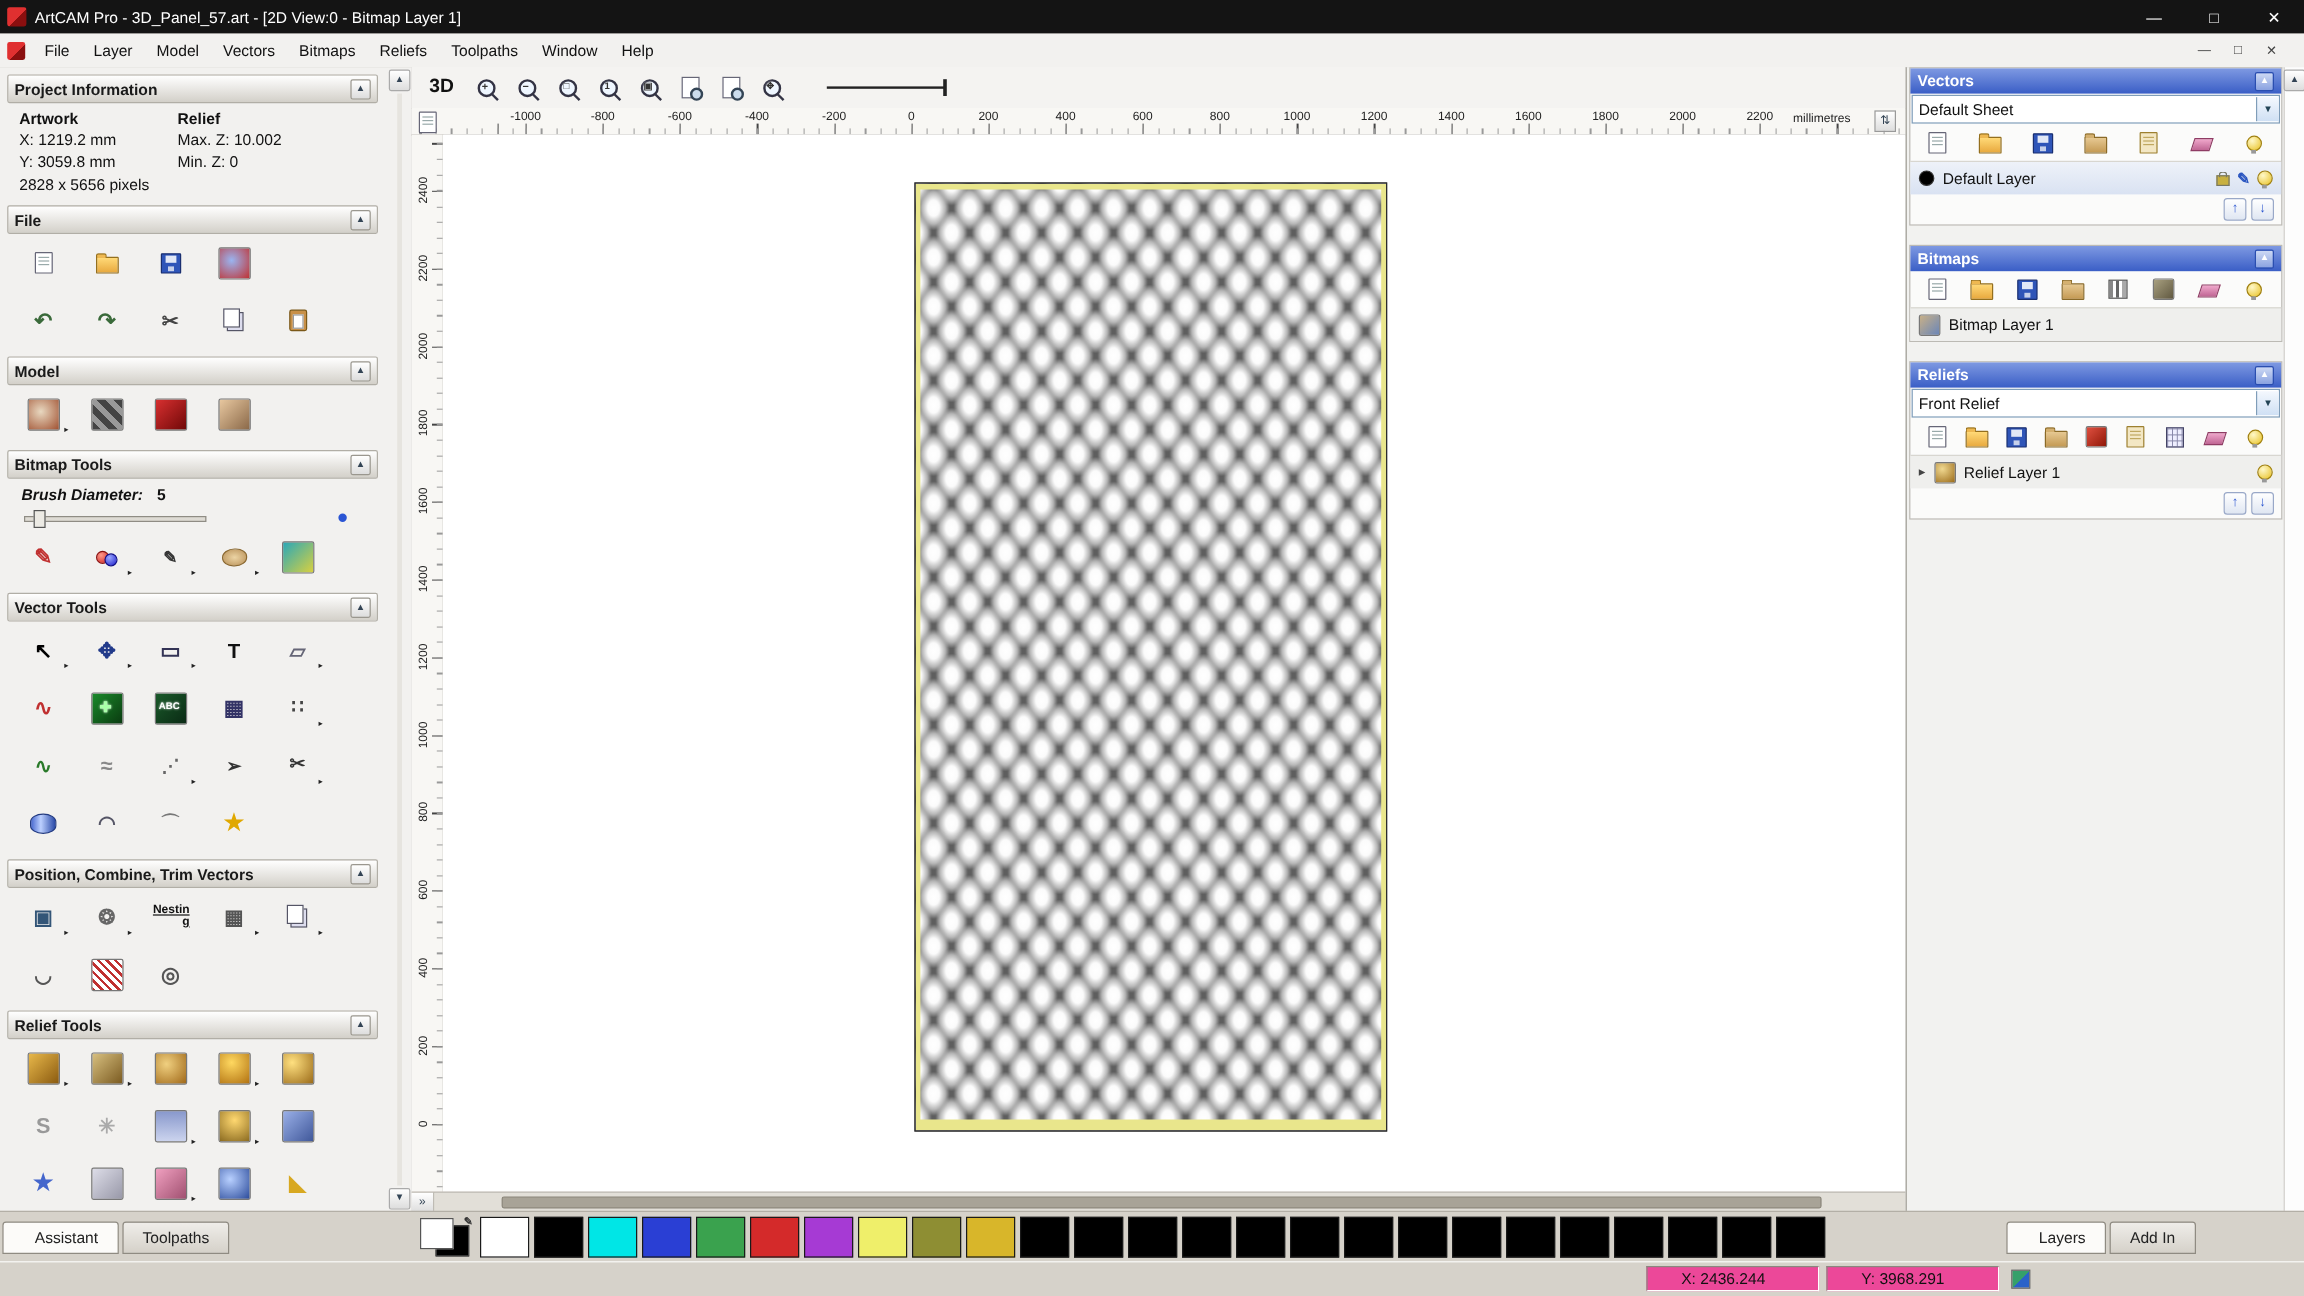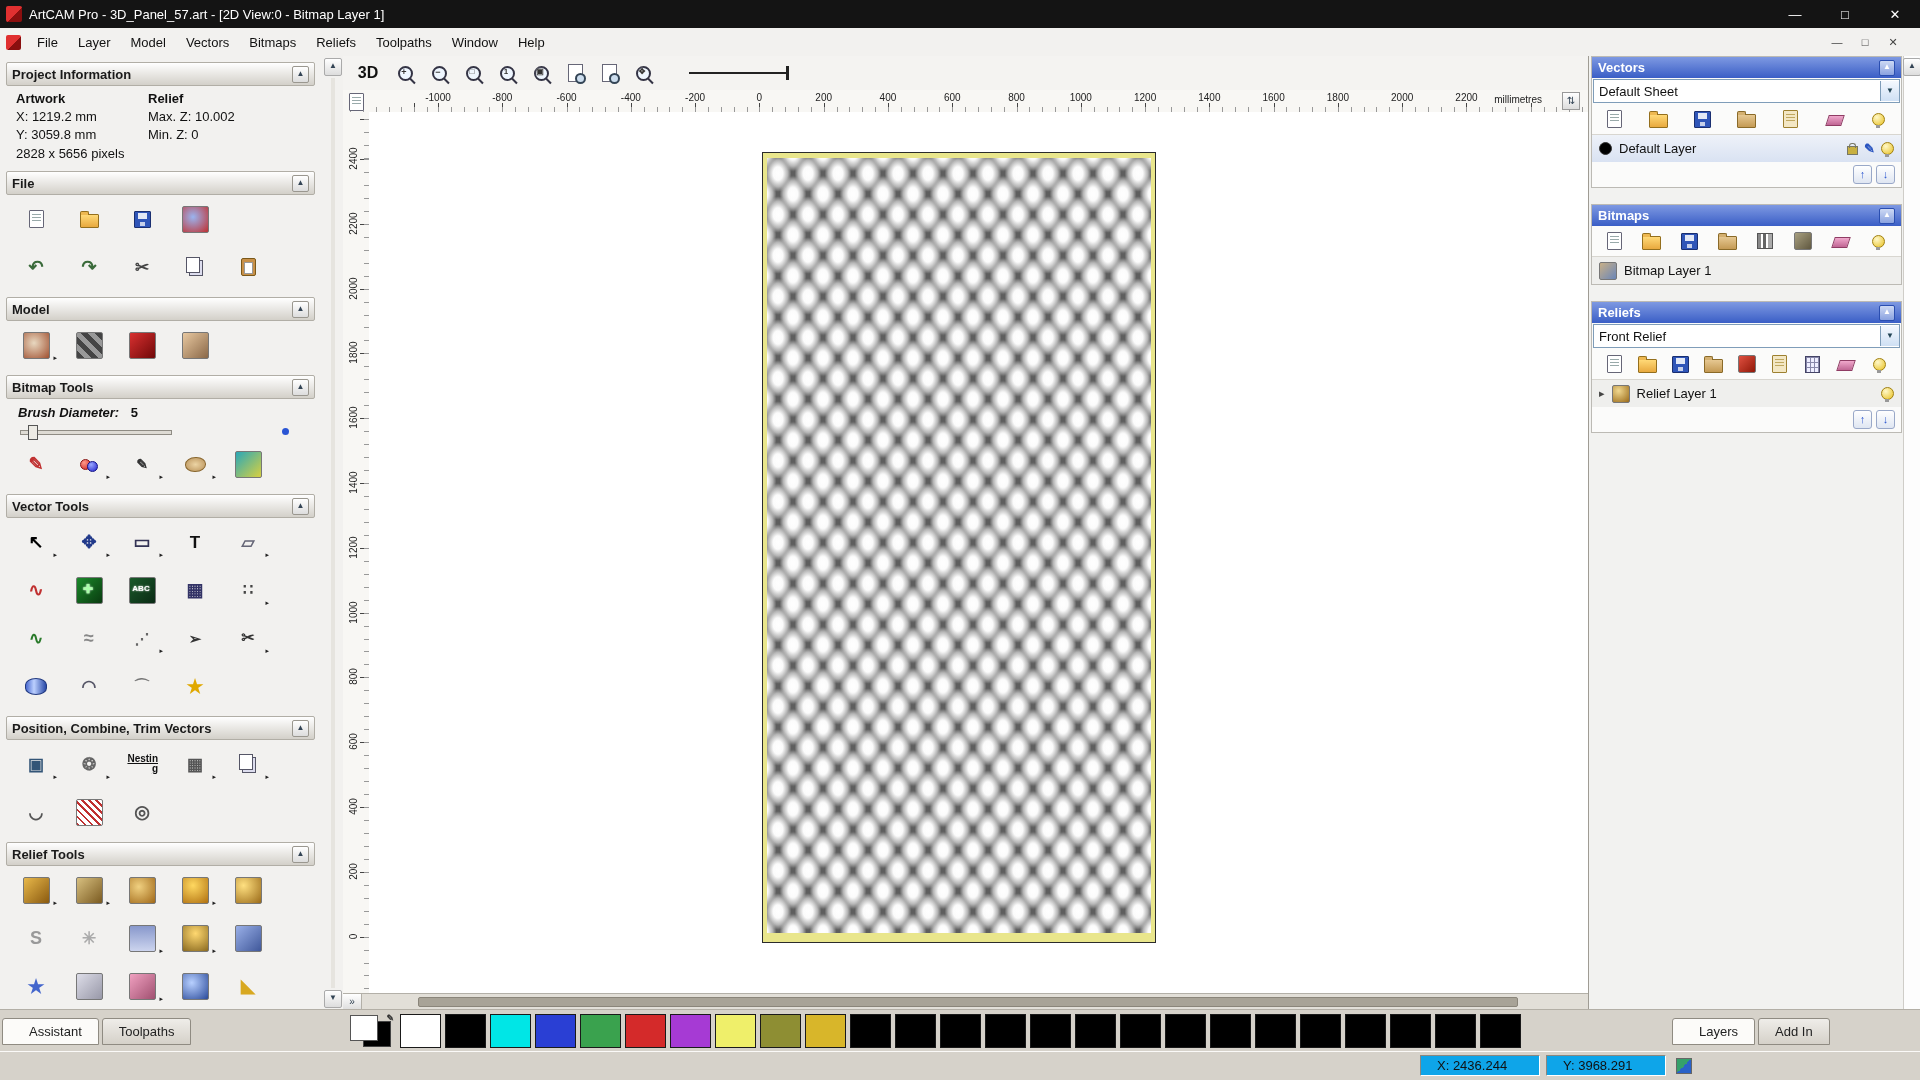--- a/index.html
+++ b/index.html
@@ -105,21 +105,21 @@
   .palette{position:absolute;left:348px;top:2px;height:38px;display:flex;align-items:center;gap:4px;}
   .dual{position:relative;width:46px;height:36px;margin-right:2px;}
   .dual .b2{position:absolute;right:3px;bottom:2px;width:26px;height:24px;background:#000;border:1px solid #444;}
   .dual .w1{position:absolute;left:2px;top:2px;width:26px;height:24px;background:#fff;border:1px solid #555;}
   .dual .pen{position:absolute;right:0;top:0;font-size:9px;color:#333;}
   .swatch{width:41px;height:34px;border:1px solid #1a1a1a;box-sizing:border-box;}
 
   
   .statusbar{position:absolute;left:0;right:0;bottom:0;height:28px;background:#d6d2ca;border-top:1px solid #fbfaf8;}
   .status-right{position:absolute;right:228px;top:3px;display:flex;gap:6px;align-items:center;}
-  .scell{border:1px solid;border-color:#8a877f #ffffff #ffffff #8a877f;background:#0ea5e9;padding:2px 16px;font-size:13px;min-width:86px;}
+  .scell{border:1px solid;border-color:#8a877f #ffffff #ffffff #8a877f;background:#ec4899;padding:2px 28px;font-size:13px;min-width:86px;}
   .sicon{width:14px;height:14px;background:linear-gradient(135deg,#35a06a 50%,#2a62c8 50%);border:1px solid #666;margin-left:4px;}
 
   
   .ic{display:inline-block;position:relative;}
   .ic-page{width:13px;height:16px;background:#fff;border:1px solid #667;border-radius:1px;}
   .ic-page::after{content:'';position:absolute;left:2px;top:3px;right:2px;height:1px;background:#9aa;box-shadow:0 3px 0 #9aa,0 6px 0 #9aa;}
   .ic-page2{width:13px;height:16px;background:#f3e7c4;border:1px solid #9d8030;border-radius:1px;}
   .ic-page2::after{content:'';position:absolute;left:2px;top:3px;right:2px;height:1px;background:#c0a860;box-shadow:0 3px 0 #c0a860,0 6px 0 #c0a860;}
   .ic-folder{width:17px;height:12px;background:linear-gradient(#ffd977,#e8a93e);border:1px solid #946f1d;border-radius:1px;margin-top:3px;}
   .ic-folder::before{content:'';position:absolute;top:-4px;left:-1px;width:7px;height:3px;background:#eeb851;border:1px solid #946f1d;border-bottom:none;border-radius:2px 2px 0 0;}

